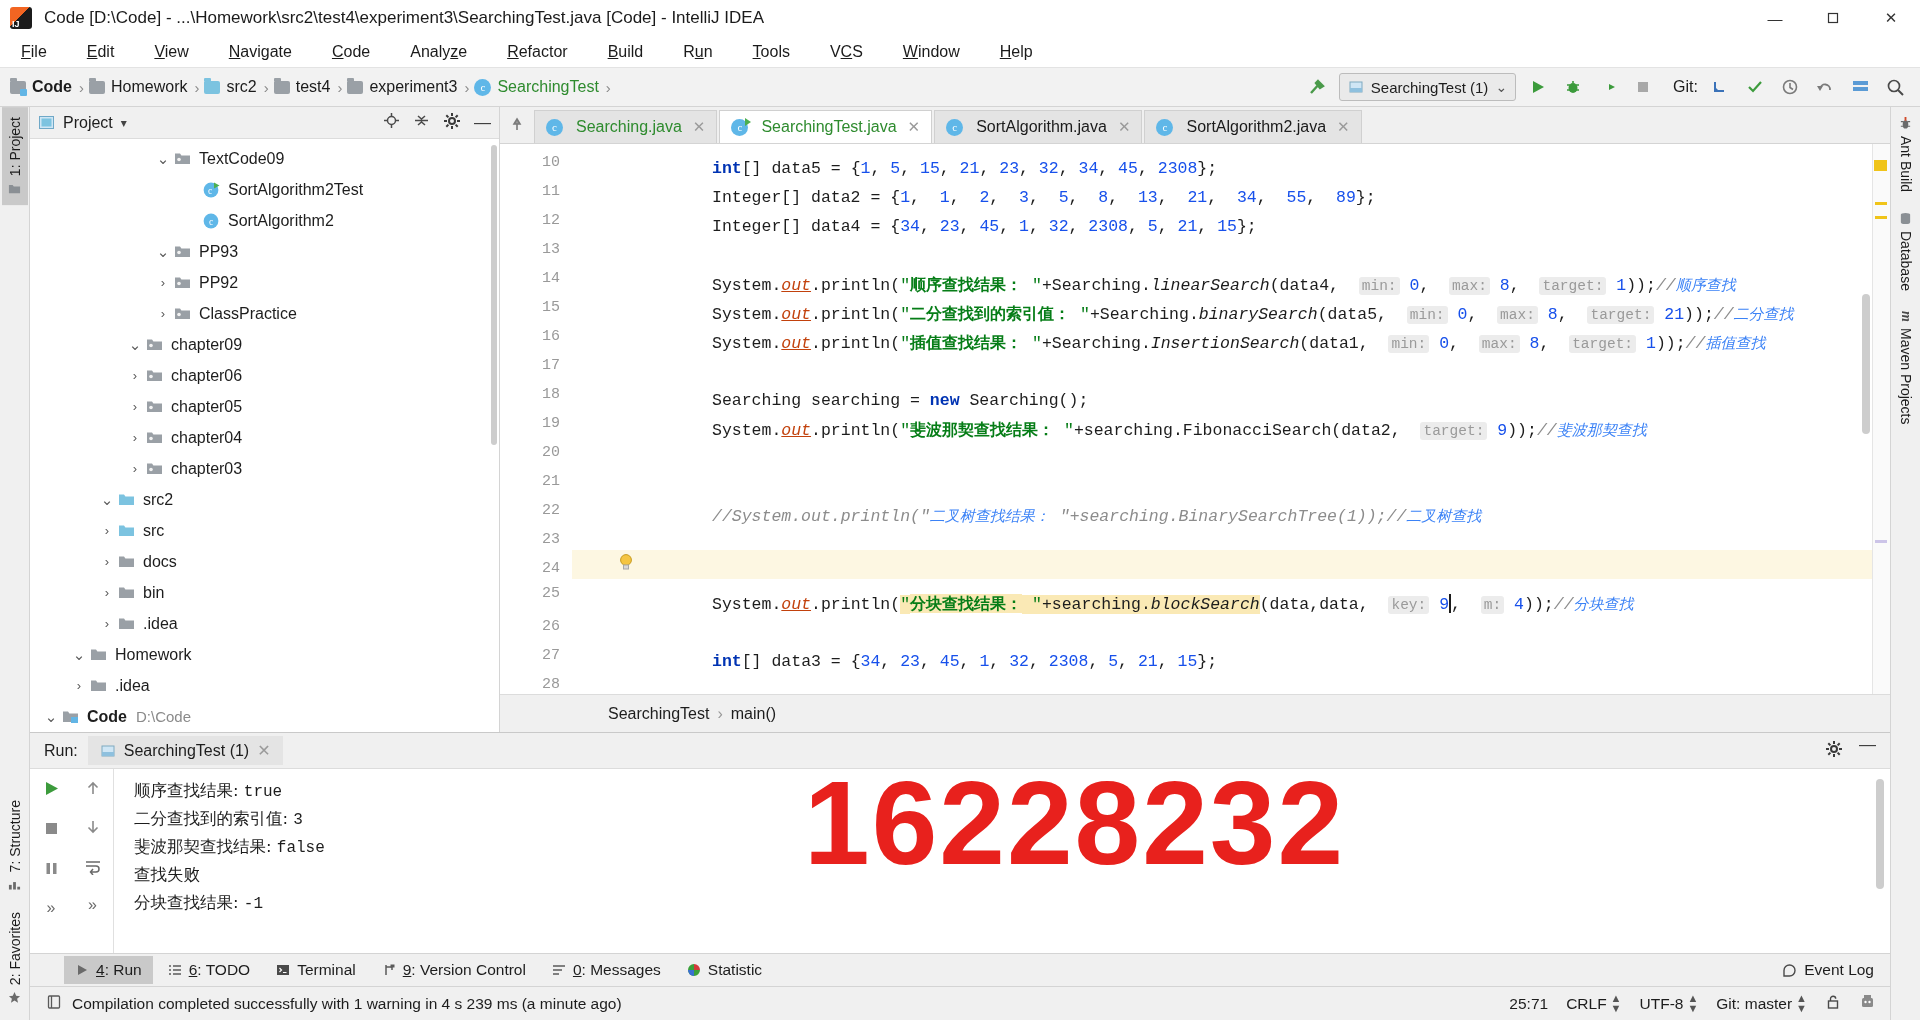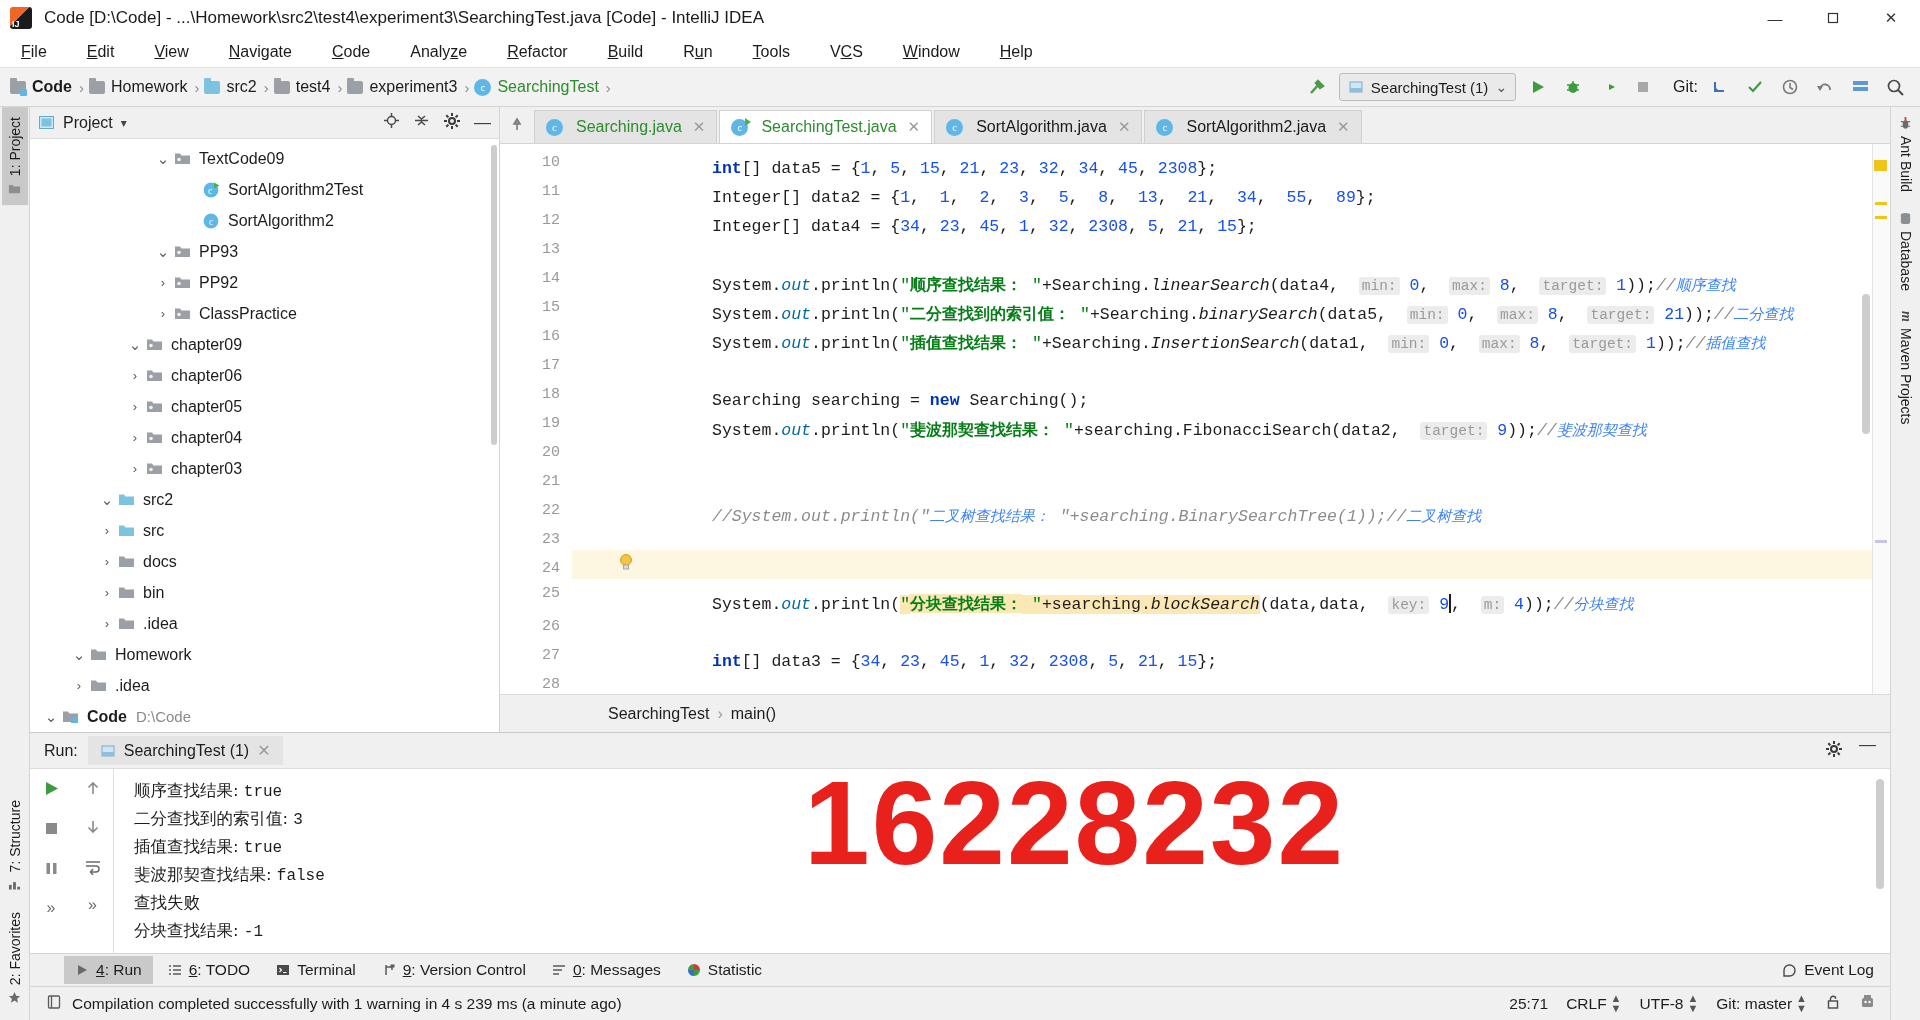--- a/index.html
+++ b/index.html
@@ -96,21 +96,21 @@
   .bulb{ position:absolute; left:116px; width:20px; height:20px; }
   .codelines{ flex:1 1 auto; position:relative; font-family:"Liberation Mono", monospace; font-size:16.5px; min-width:0;}
   .cl{ position:absolute; left:0; white-space:pre; height:29px; line-height:29px; }
   .hl-line{ position:absolute; left:0; right:0; height:29px; background:#fdf7e2; }
   .kw{ color:#0033b3; font-weight:bold; }
   .num{ color:#1750eb; }
   .str{ color:#067d17; }
   .strcn{ color:#067d17; font-weight:bold; font-family:"DejaVu Sans", sans-serif; font-size:16px;}
   .cmt{ color:#8c8c8c; font-style:italic; }
   .cmtcn{ color:#3b82f6; font-style:italic; font-family:"DejaVu Sans", sans-serif; font-size:15px;}
-  .fld{ color:#0369a1; font-style:italic; }
+  .fld{ color:#c2410c; font-style:italic;text-decoration:underline; }
   .mth{ color:#1b1b1b; font-style:italic; }
   .hint{ background:#ececec; color:#9a9a9a; border-radius:3px; padding:1px 3px; font-size:14.5px;}
   .sel{ background:#fae9b5; }
   .caret{ display:inline-block; width:2px; height:19px; background:#1b1b1b; vertical-align:-4px; }
   .rightmark{ position:absolute; right:0; top:0; bottom:0; width:18px; background:#fafafa; border-left:1px solid #e5e5e5;}
   .mark{ position:absolute; right:3px; height:3px; width:12px; }
   .code-scroll{ position:absolute; right:20px; width:8px; background:#cdcdcd; border-radius:4px;}
   .editor-crumb{ height:38px; flex:0 0 38px; background:#f0f0f0; display:flex; align-items:center; padding-left:108px;
                  font-size:16px; gap:8px; border-top:1px solid #dcdcdc;}
   .editor-crumb .sep{ color:#999; }
@@ -673,21 +673,20 @@
             <span><svg width="18" height="18" viewBox="0 0 18 18">
                   <path d="M2 5h14M2 9h10a3 3 0 0 1 0 6H7M9 12l-2.5 3L9 18" stroke="#6a6a6a" stroke-width="1.5" fill="none"></path>
                 </svg></span>
             <span style="font-size:16px;color:#6a6a6a">»</span>
           </div>
           <div class="console">
             <div class="watermark" style="left:690px;top:-14px">16228232</div>
             <div class="console-scroll"></div>
           <div class="cline">顺序查找结果: <span class="mono">true</span></div>
               <div class="cline">二分查找到的索引值: <span class="mono">3</span></div>
-              <div class="cline">插值查找结果: <span class="mono">true</span></div>
               <div class="cline">斐波那契查找结果: <span class="mono">false</span></div>
               <div class="cline">查找失败</div>
               <div class="cline">分块查找结果: <span class="mono">-1</span></div>
             </div>
         </div>
       </div>
 
       <div class="toolwin-bar">
         <div class="twb active">
           <svg width="14" height="14" viewBox="0 0 14 14">

